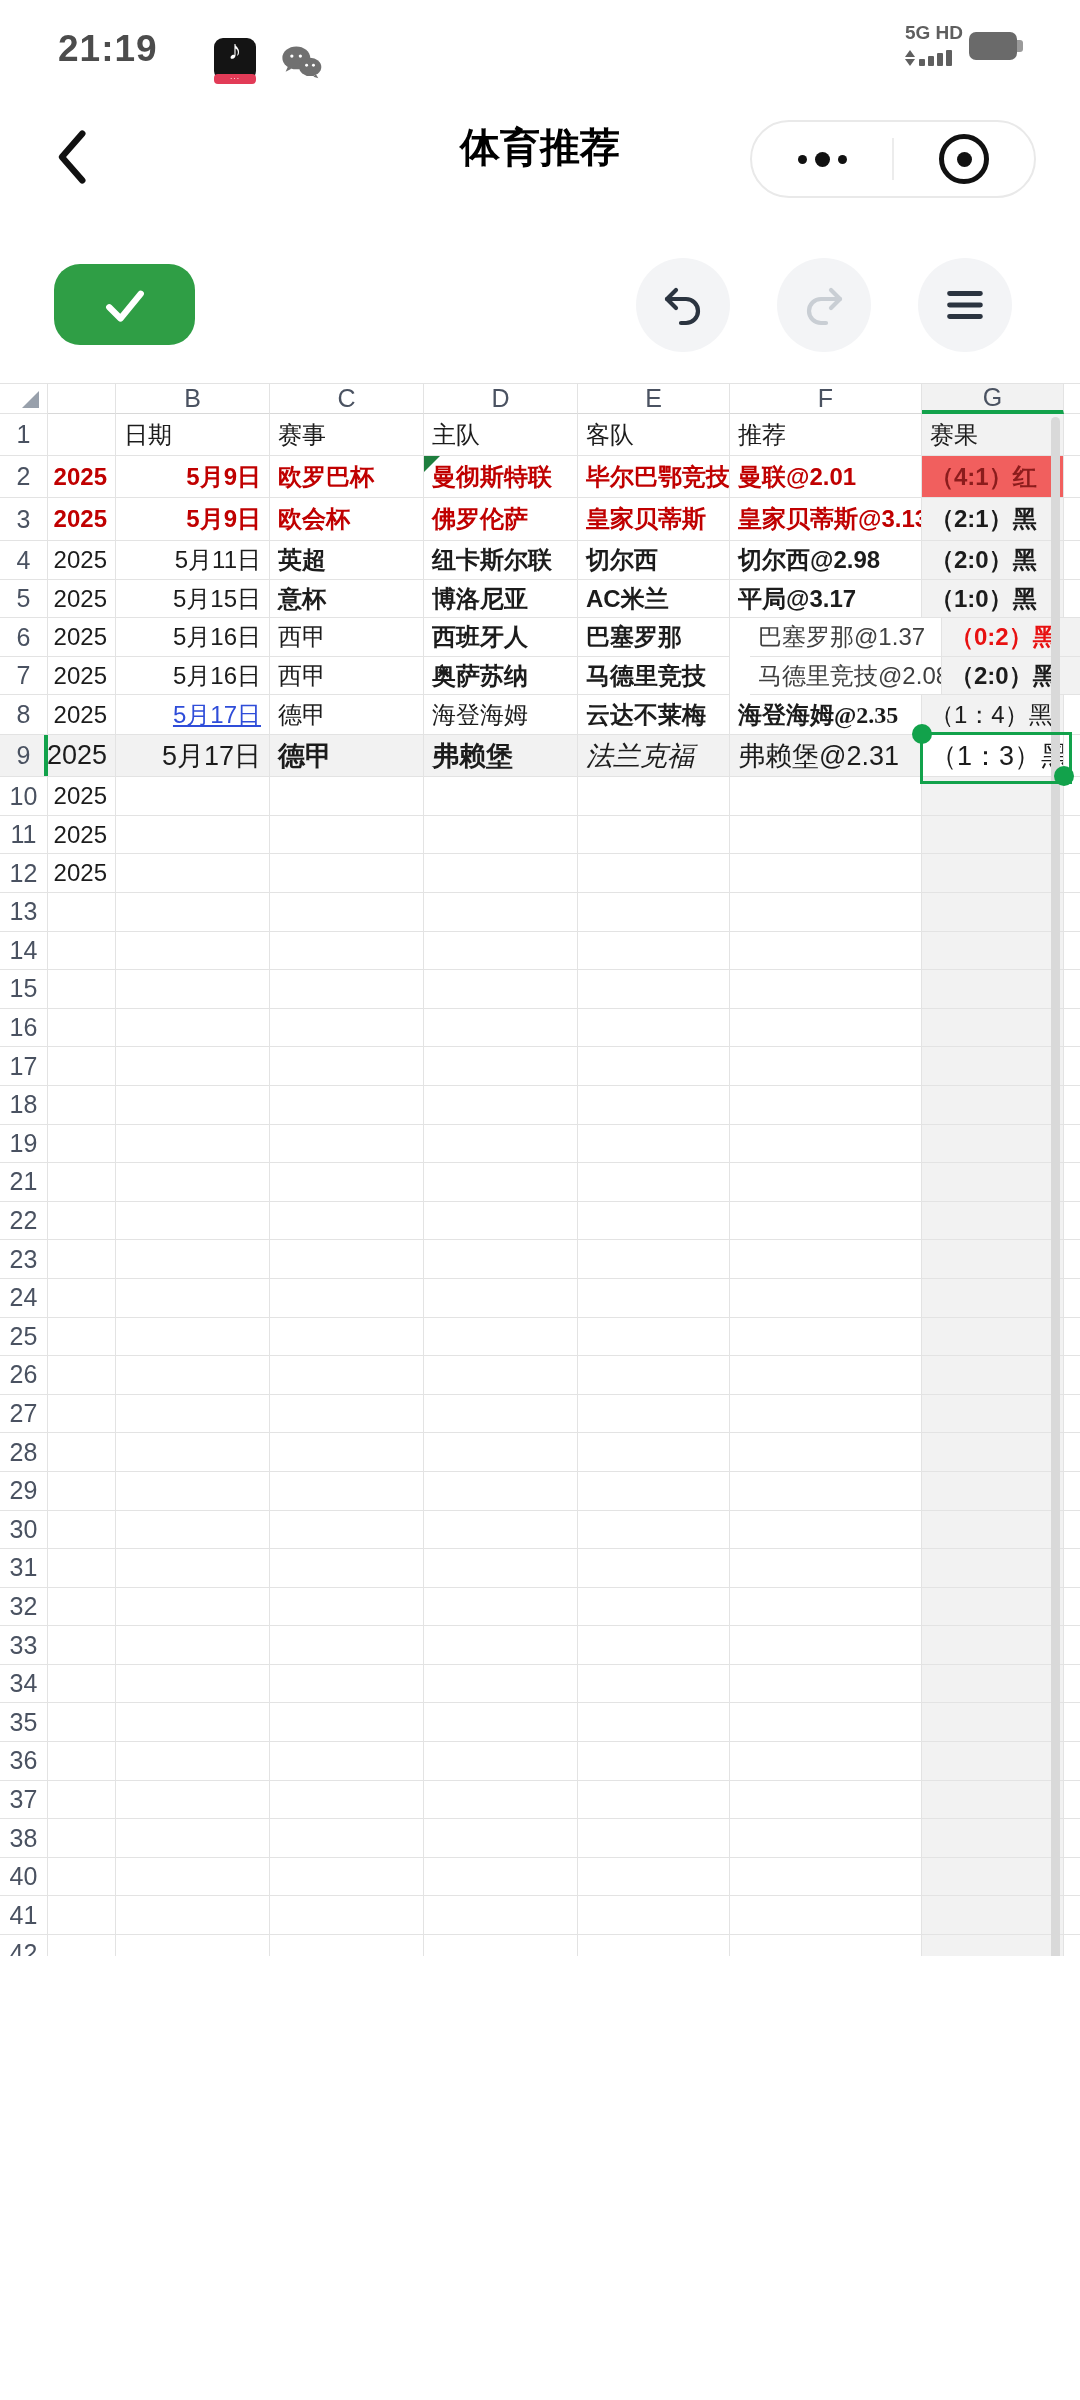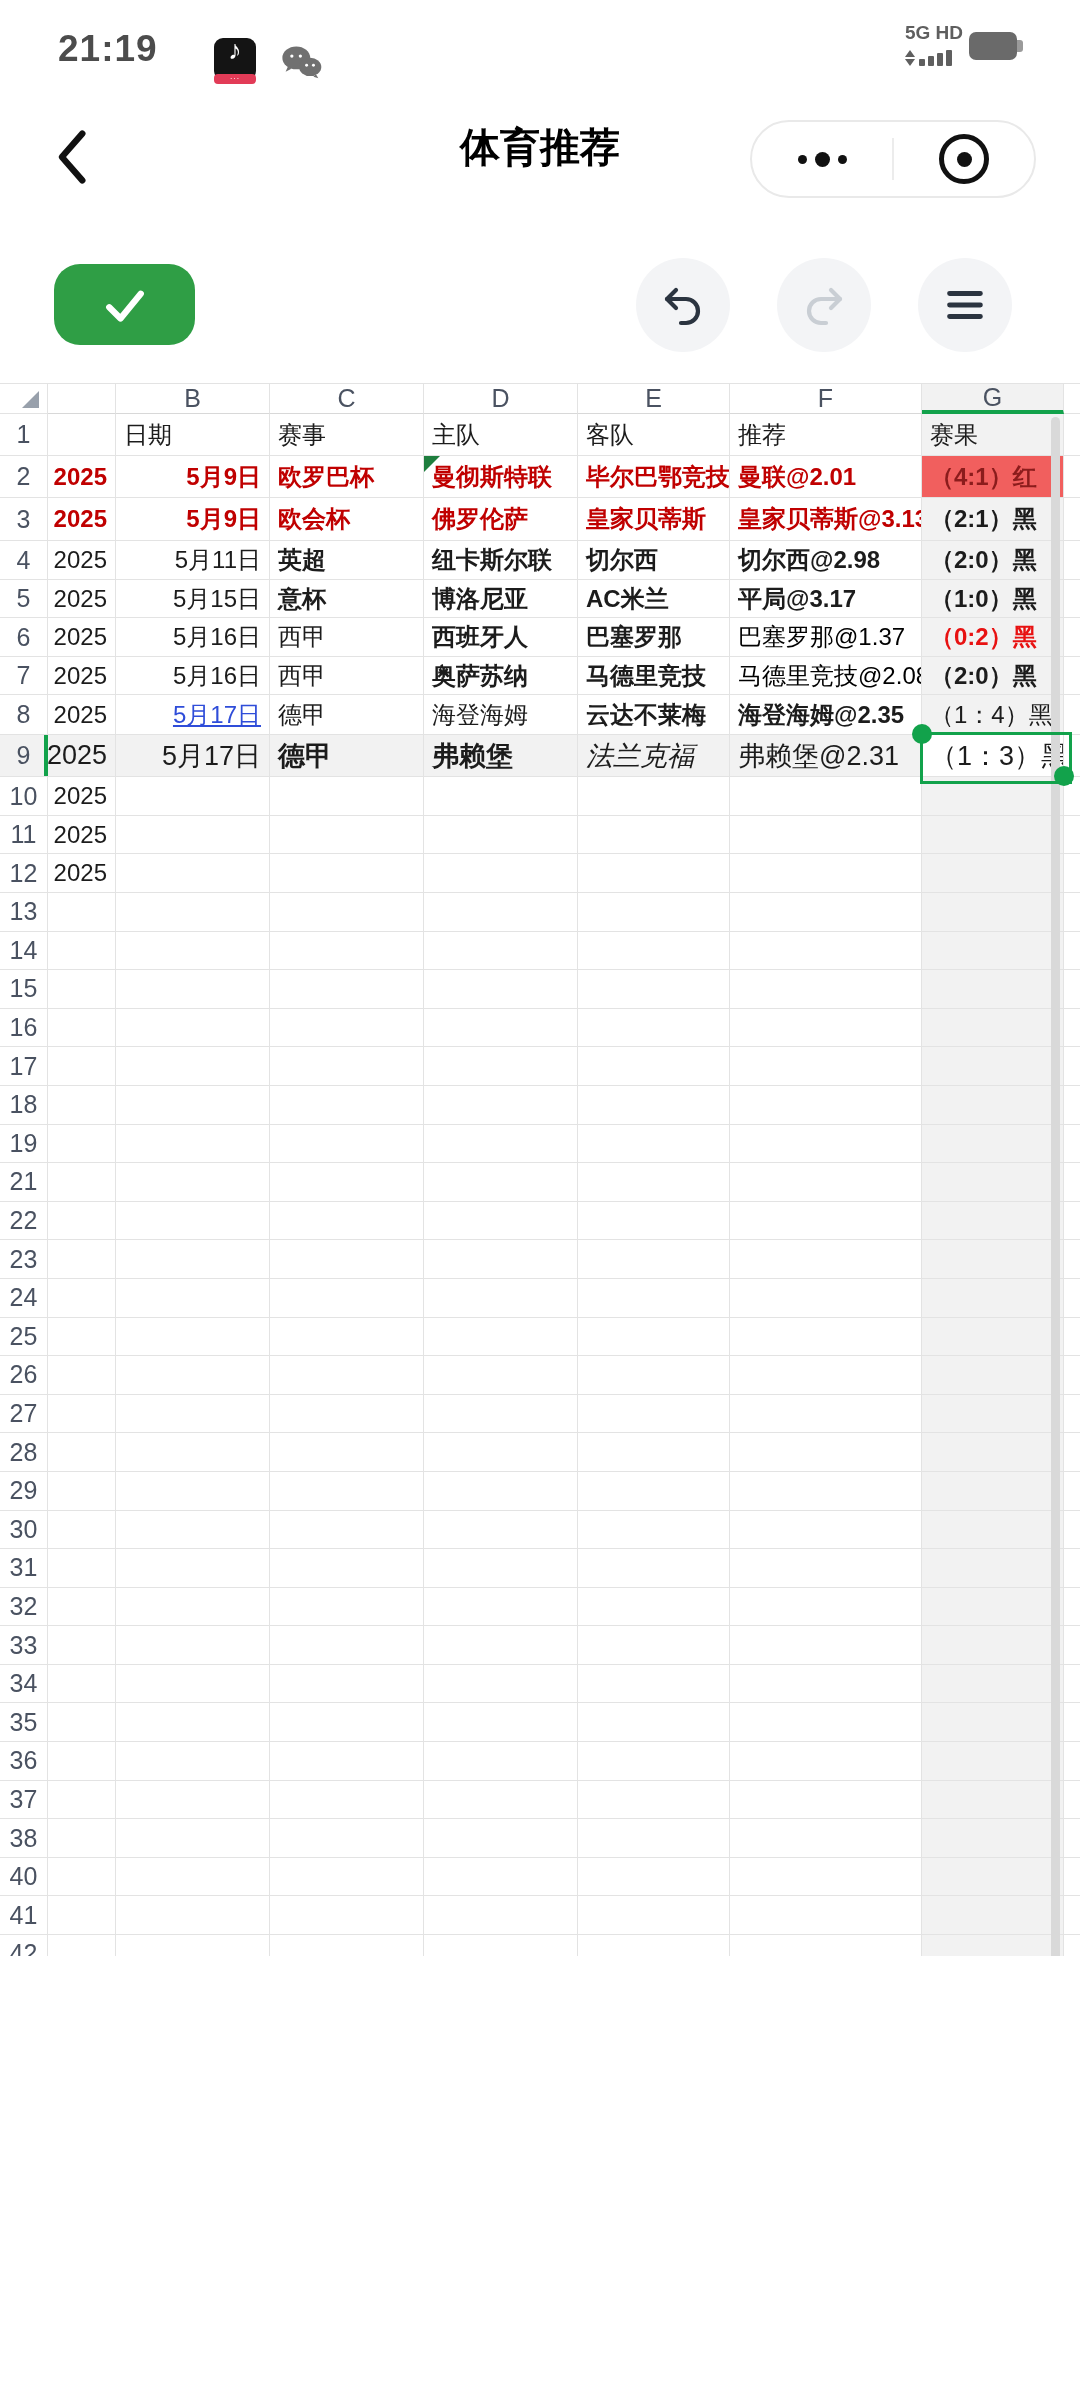--- a/index.html
+++ b/index.html
@@ -60,21 +60,21 @@
   .cell{padding:0 8px;font-size:24px;color:#1c1c1c;}
   .col-A,.col-B{justify-content:flex-end;}
   .hdr .cell{justify-content:flex-start;font-weight:400;}
   .big .cell{font-size:27px;}
   .gtint{background:#f2f2f2;}
   .rowtint{background:#f2f2f2;}
   .rn-sel{background:#f2f2f2;}
   .red{color:#c00000;}
   .maroon{color:#8b1c1c;}
   .bright{color:#e81212;}
-  .gray{color:#000000;}
+  .gray{color:#404040;margin-left:20px;}
   .b{font-weight:700;}
   .link{color:#2f4dd9;text-decoration:underline;}
   .bgred{background:#f15f5e;}
   .active{background:#fff;}
   .cell{position:relative;}
   .comment-tri{position:absolute;left:0;top:0;width:0;height:0;border-top:16px solid #1e7e3e;border-right:16px solid transparent;}
 
   
   .scrollbar-v{position:absolute;left:1051px;top:417px;width:9px;height:1670px;background:#d9d9d9;border-radius:5px;}
   .sel-rect{position:absolute;left:920px;top:732px;width:146px;height:46px;border:3px solid #12a24b;background:transparent;pointer-events:none;}
@@ -276,21 +276,21 @@
         <div class="cell col-G b gtint" style="width: 142px;">（2:0）黑</div>
         <div class="sliver" style="width: 16px;"></div>
       </div>
       <div class="srow" style="height: 40px;">
         <div class="rn" style="width: 48px;">8</div>
         <div class="cell col-A" style="width: 68px;">2025</div>
         <div class="cell col-B link" style="width: 154px;">5月17日</div>
         <div class="cell col-C" style="width: 154px;">德甲</div>
         <div class="cell col-D" style="width: 154px;">海登海姆</div>
         <div class="cell col-E b" style="width: 152px;">云达不莱梅</div>
-        <div class="cell col-F b" style="width: 192px;">海登海姆@2.35</div>
+        <div class="cell col-F b" style="width: 192px; font-family: Liberation Serif, serif;">海登海姆@2.35</div>
         <div class="cell col-G gtint" style="width: 142px;">（1：4）黑</div>
         <div class="sliver" style="width: 16px;"></div>
       </div>
       <div class="srow big" style="height: 42px;">
         <div class="rn rn-sel" style="width: 48px;">9</div>
         <div class="cell col-A rowtint" style="width: 68px;">2025</div>
         <div class="cell col-B rowtint" style="width: 154px;">5月17日</div>
         <div class="cell col-C b rowtint" style="width: 154px;">德甲</div>
         <div class="cell col-D b rowtint" style="width: 154px;">弗赖堡</div>
         <div class="cell col-E rowtint" style="width: 152px; font-style: italic;">法兰克福</div>

